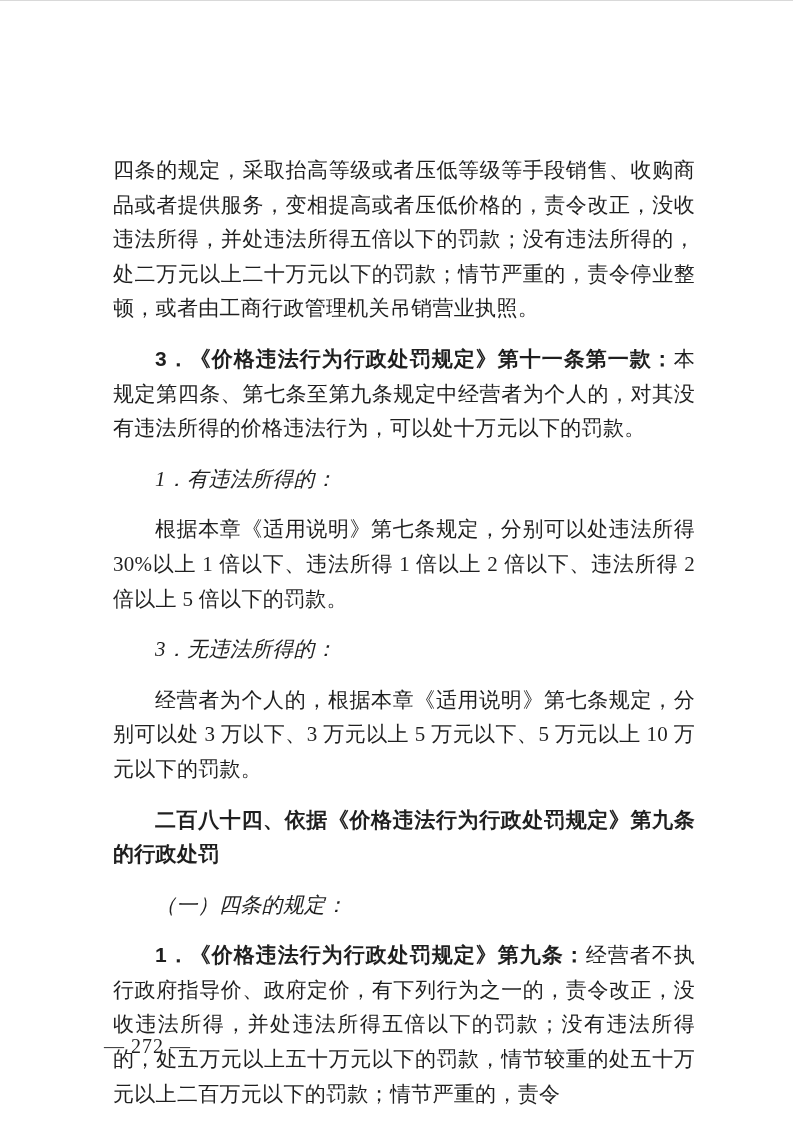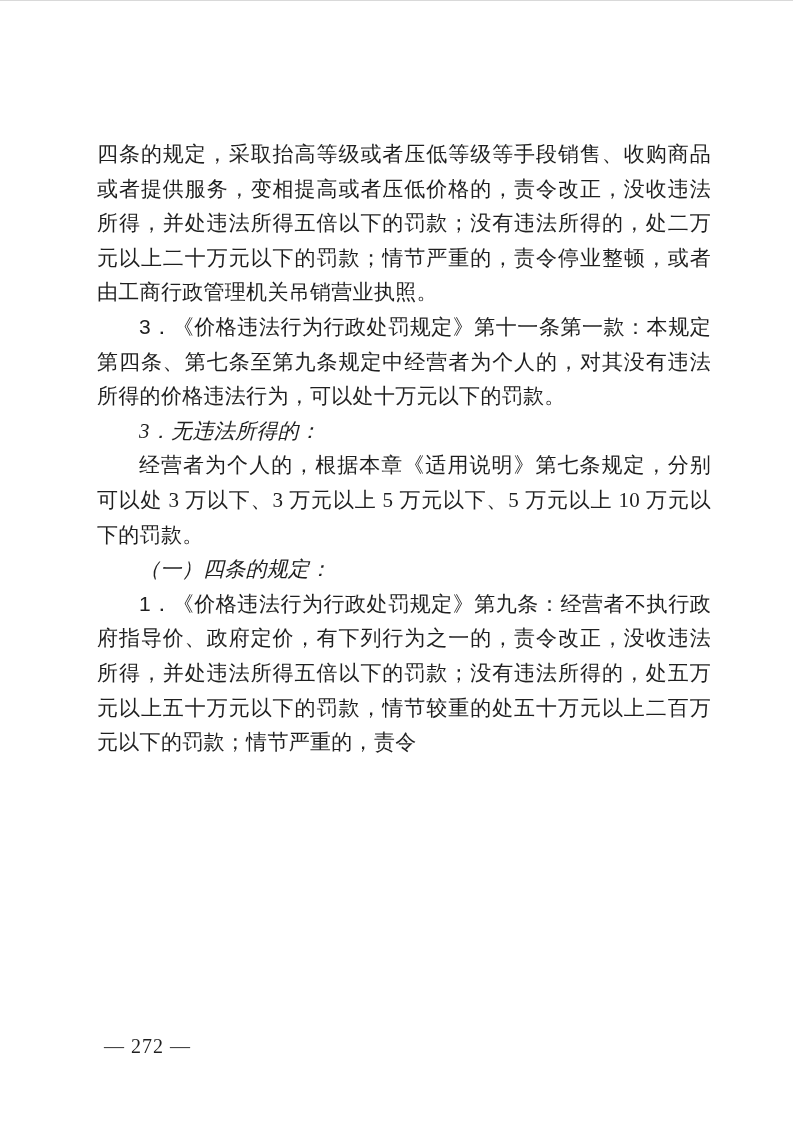--- a/index.html
+++ b/index.html
@@ -25,32 +25,32 @@
     position: absolute;
     left: 97px;
     top: 136px;
     width: 614px;
     font-size: 21px;
     line-height: 34.6px;
     text-align: justify;
     letter-spacing: 0.3px;
   }
   .content p {
-    margin: 0;
+    margin: 16px;
     padding: 0;
   }
   .indent {
     text-indent: 2em;
   }
   .no-indent {
     text-indent: 0;
   }
   
   .lead {
-    font-weight: normal;
+    font-weight: bold;
     font-family: "Liberation Sans", "DejaVu Sans", sans-serif;
   }
   
   .heading {
     font-weight: bold;
     font-family: "Liberation Sans", "DejaVu Sans", sans-serif;
     text-indent: 2em;
   }
   
   .kaiti {
@@ -77,27 +77,30 @@
 
 <div class="page">
 
   <div class="content">
 
     <p class="no-indent"><span>四条的规定，采取抬高等级或者压低等级等手段销售、收购商品或者提供服务，变相提高或者压低价格的，责令改正，没收违法所得，并处违法所得五倍以下的罚款；没有违法所得的，处二万元以上二十万元以下的罚款；情节严重的，责令停业整顿，或者由工商行政管理机关吊销营业执照。</span></p>
 
     <p class="indent"><span class="lead">3．《价格违法行为行政处罚规定》第十一条第一款：</span><span>本规定第四条、第七条至第九条规定中经营者为个人的，对其没有违法所得的价格违法行为，可以处十万元以下的罚款。</span></p>
 
 
+    <p class="indent kaiti"><span>1．有违法所得的：</span></p>
 
+    <p class="indent"><span>根据本章《适用说明》第七条规定，分别可以处违法所得 30%以上 1 倍以下、违法所得 1 倍以上 2 倍以下、违法所得 2 倍以上 5 倍以下的罚款。</span></p>
 
     <p class="indent kaiti"><span>3．无违法所得的：</span></p>
 
 
     <p class="indent"><span>经营者为个人的，根据本章《适用说明》第七条规定，分别可以处 3 万以下、3 万元以上 5 万元以下、5 万元以上 10 万元以下的罚款。</span></p>
 
+    <p class="heading"><span>二百八十四、依据《价格违法行为行政处罚规定》第九条的行政处罚</span></p>
 
     <p class="indent kaiti"><span>（一）四条的规定：</span></p>
 
 
     <p class="indent"><span class="lead">1．《价格违法行为行政处罚规定》第九条：</span><span>经营者不执行政府指导价、政府定价，有下列行为之一的，责令改正，没收违法所得，并处违法所得五倍以下的罚款；没有违法所得的，处五万元以上五十万元以下的罚款，情节较重的处五十万元以上二百万元以下的罚款；情节严重的，责令</span></p>
 
   </div>
 
   <div class="footer">
     <span class="dash">—</span><span>272</span><span class="dash">—</span>

